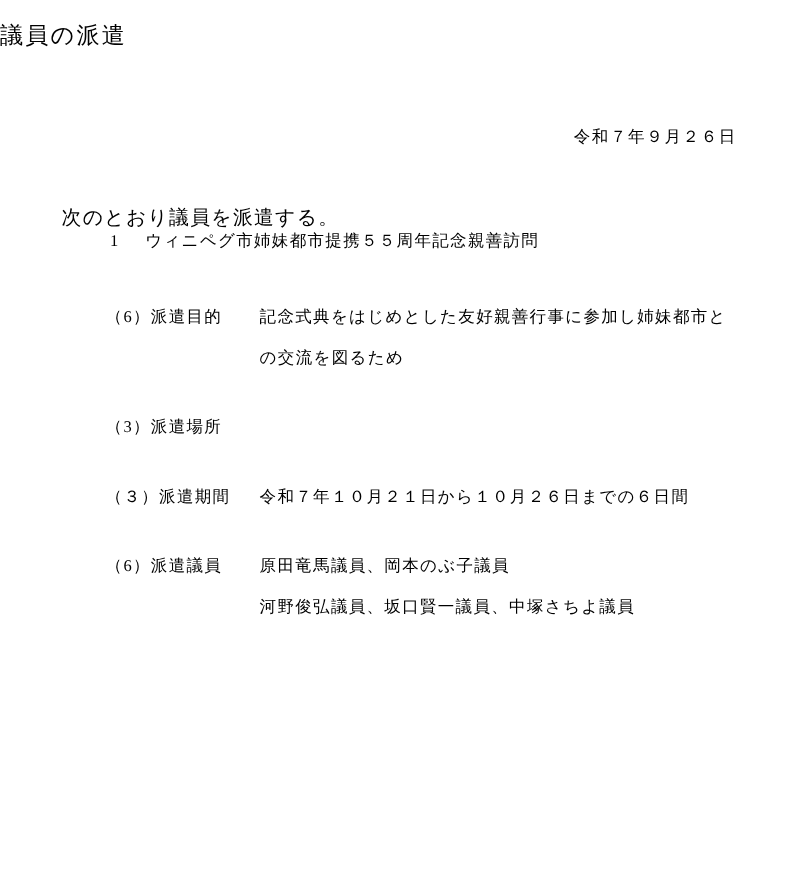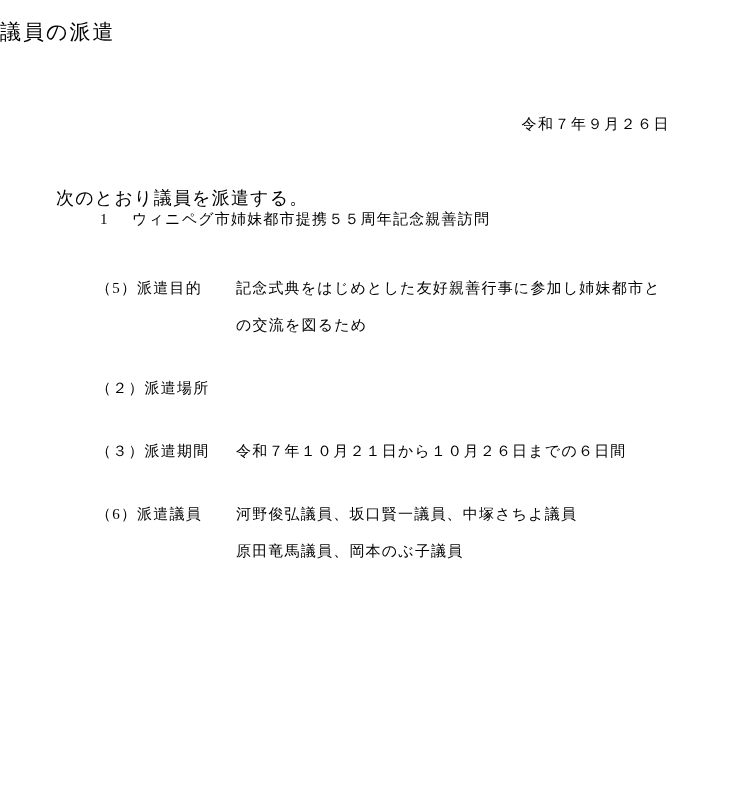--- a/index.html
+++ b/index.html
@@ -88,41 +88,41 @@
 
   <div class="doc-lead">次のとおり議員を派遣する。</div>
 
   <div class="section-heading">
     <span class="num">1</span><span>ウィニペグ市姉妹都市提携５５周年記念親善訪問</span>
   </div>
 
   <div class="items">
 
     <div class="item">
-      <div class="item-label">（5）派遣目的</div>
+      <div class="item-label">（6）派遣目的</div>
       <div class="item-value">
         <div class="line">記念式典をはじめとした友好親善行事に参加し姉妹都市と</div>
         <div class="line">の交流を図るため</div>
       </div>
     </div>
 
     <div class="item">
-      <div class="item-label">（２）派遣場所</div>
+      <div class="item-label">（3）派遣場所</div>
     </div>
 
     <div class="item">
       <div class="item-label">（３）派遣期間</div>
       <div class="item-value">
         <div class="line">令和７年１０月２１日から１０月２６日までの６日間</div>
       </div>
     </div>
 
     <div class="item">
       <div class="item-label">（6）派遣議員</div>
       <div class="item-value">
+        <div class="line">原田竜馬議員、岡本のぶ子議員</div>
         <div class="line">河野俊弘議員、坂口賢一議員、中塚さちよ議員</div>
-        <div class="line">原田竜馬議員、岡本のぶ子議員</div>
       </div>
     </div>
 
   </div>
 
 </div>
 
 </body></html>

